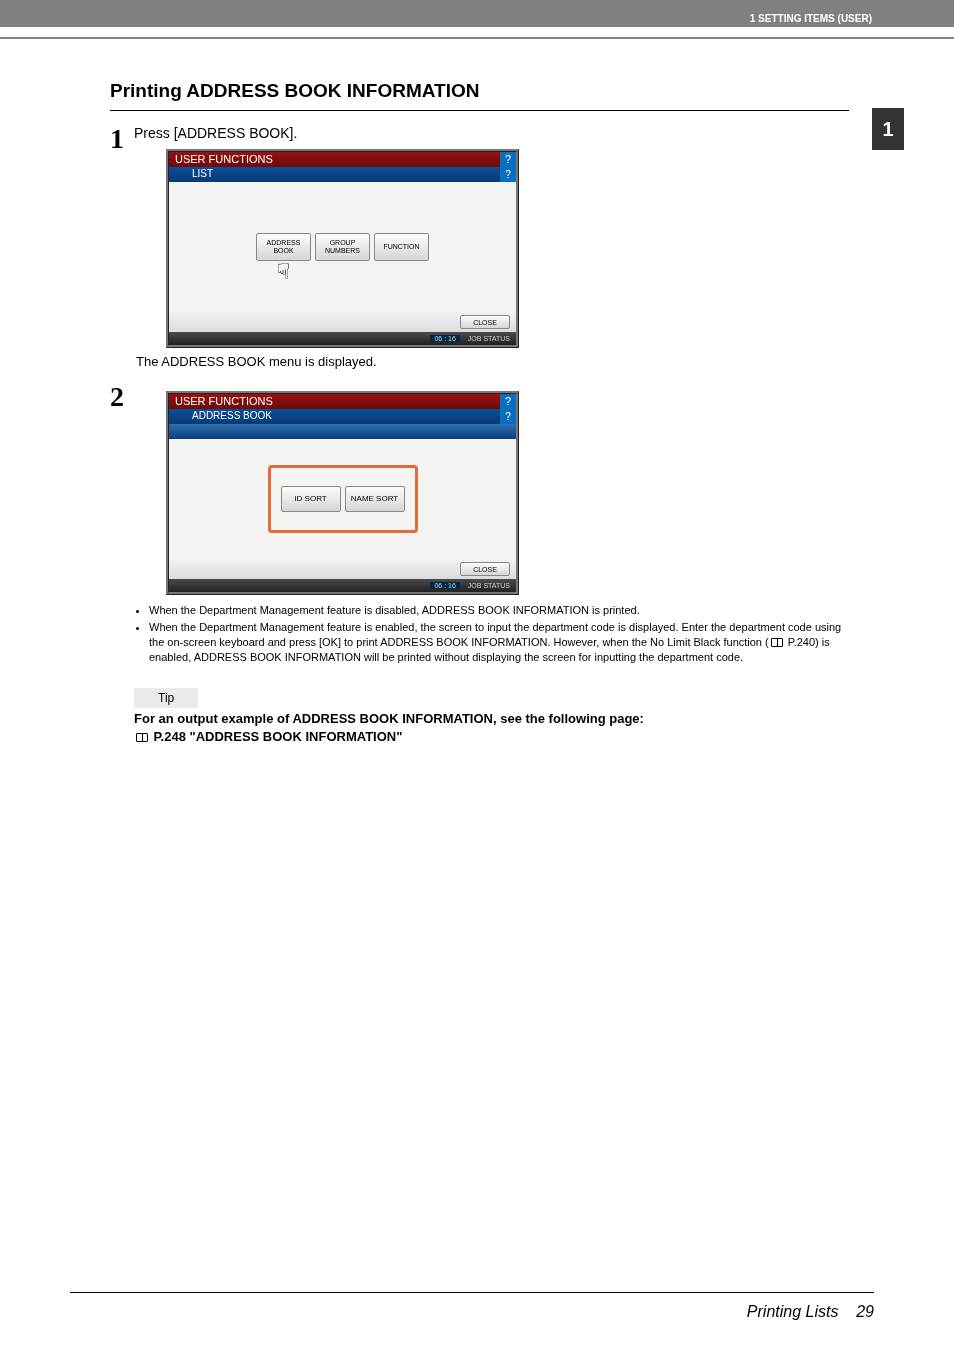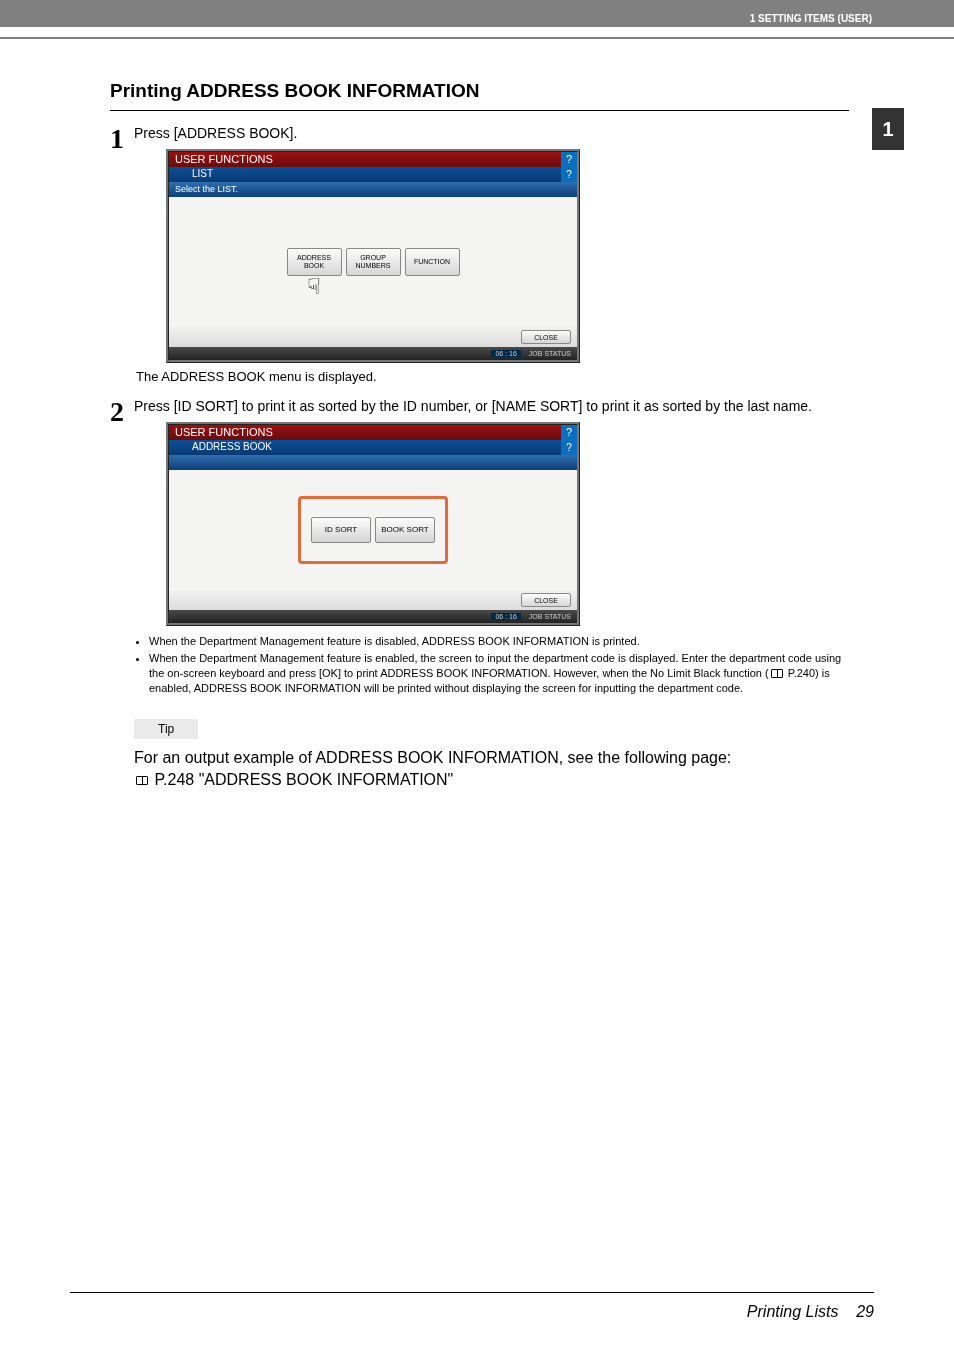--- a/index.html
+++ b/index.html
@@ -72,21 +72,21 @@
   }
   .step-body { flex: 1; }
   .step-head {
     font-size: 14px;
     font-weight: normal;
   }
 
   
   .screenshot {
     margin: 8px 0 6px 32px;
-    width: 414px;
+    width: 353px;
     border: 3px ridge #777;
     background: #eee;
     font-family: Arial, sans-serif;
   }
   .ss-title {
     background: linear-gradient(#9c0f0f,#6a0b0b);
     color: #fff;
     font-size: 11px;
     height: 15px;
     padding: 1px 6px;
@@ -236,23 +236,24 @@
   }
 
   .tip {
     margin-top: 22px;
     display: inline-block;
     padding: 3px 24px;
     background: #eaeaea;
     font-size: 12px;
   }
   .tip-text {
-    font-size: 16px;
+    font-size: 13px;
     line-height: 1.35;
-    margin-top: 8px;
+    margin-top: 2px;
+    font-weight: bold;
   }
 
   .footer {
     position: absolute;
     bottom: 30px;
     left: 70px;
     right: 80px;
   }
   .foot-line {
     border: none;
@@ -286,21 +287,20 @@
 
       <div class="screenshot">
         <div class="ss-title">
           <span>USER FUNCTIONS</span>
           <span class="q">?</span>
         </div>
         <div class="ss-sub">
           <span>LIST</span>
           <span class="q">?</span>
         </div>
-        <div class="ss-blue">Select the LIST.</div>
         <div class="ss-body">
           <div class="ss-btn">
             <span style="white-space:pre-line">ADDRESS
 BOOK</span>
             <span class="pointer">☟</span>
           </div>
           <div class="ss-btn">
             <span style="white-space:pre-line">GROUP
 NUMBERS</span>
           </div>
@@ -317,36 +317,35 @@
         </div>
       </div>
 
       <div class="caption">The ADDRESS BOOK menu is displayed.</div>
     </div>
   </div>
 
   <div class="step">
     <div class="step-num">2</div>
     <div class="step-body">
-      <div class="step-head">Press [ID SORT] to print it as sorted by the ID number, or [NAME SORT] to print it as sorted by the last name.</div>
 
       <div class="screenshot">
         <div class="ss-title">
           <span>USER FUNCTIONS</span>
           <span class="q">?</span>
         </div>
         <div class="ss-sub">
           <span>ADDRESS BOOK</span>
           <span class="q">?</span>
         </div>
         <div class="ss-blue"></div>
         <div class="ss-body" style="height:120px">
           <div class="ss-hl">
             <div class="ss-btn ss-btn-w">ID SORT</div>
-            <div class="ss-btn ss-btn-w">BOOK SORT</div>
+            <div class="ss-btn ss-btn-w">NAME SORT</div>
           </div>
         </div>
         <div class="ss-foot">
           <div class="close-btn">CLOSE</div>
         </div>
         <div class="ss-status">
           <span class="time">06 : 16</span>
           <span>JOB STATUS</span>
         </div>
       </div>

